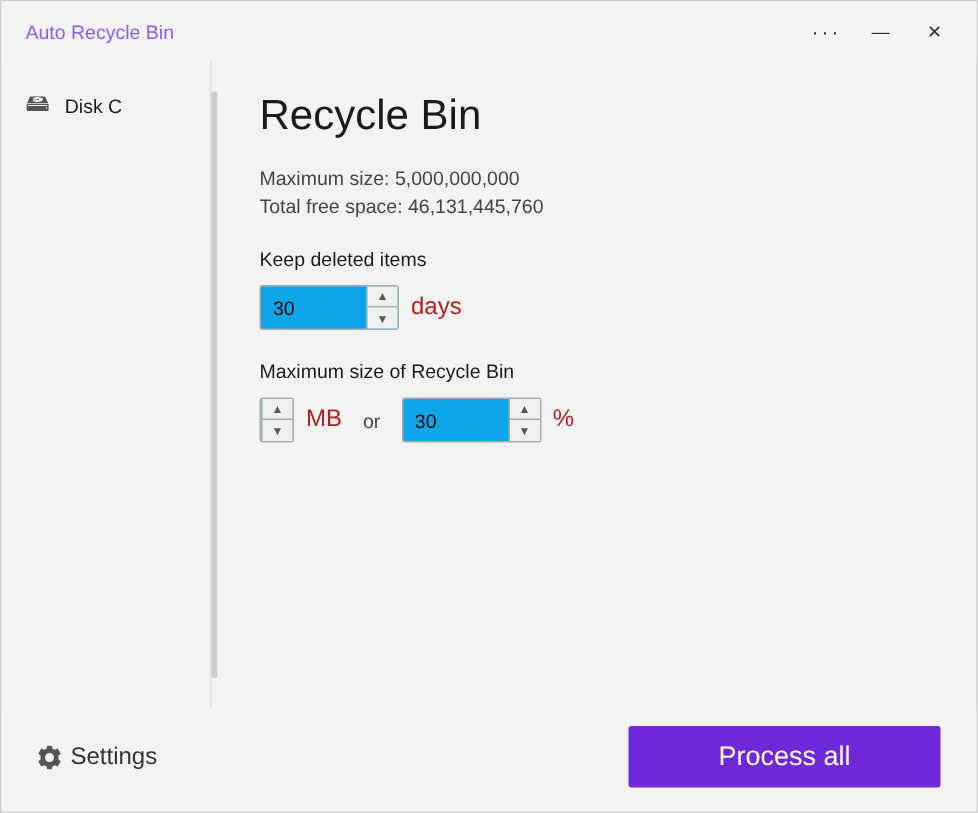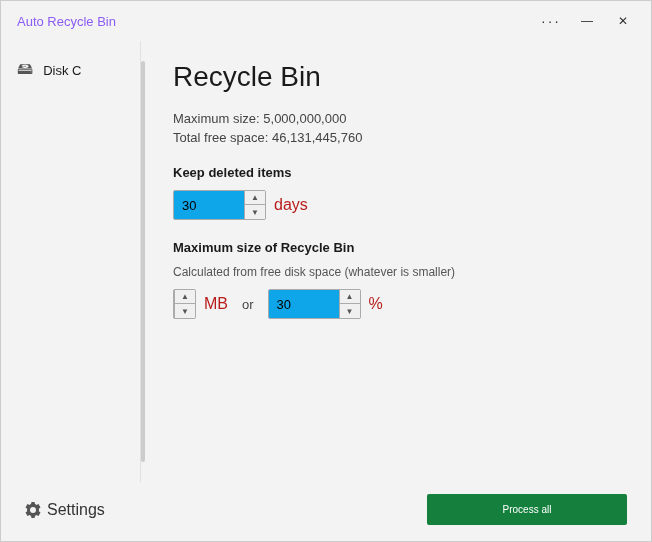--- a/index.html
+++ b/index.html
@@ -105,21 +105,21 @@
     .info-line {
       font-size: 13px;
       color: #444;
       margin-bottom: 4px;
     }
     .section {
       margin-top: 20px;
     }
     .section-label {
       font-size: 13px;
-      font-weight: 700;
+      font-weight: 400;
       color: #1a1a1a;
       margin-bottom: 10px;
     }
     .input-row {
       display: flex;
       align-items: center;
       gap: 8px;
     }
     .spinner-wrap {
       display: flex;
@@ -186,25 +186,25 @@
     .settings-link {
       display: flex;
       align-items: center;
       gap: 6px;
       font-size: 16px;
       color: #333;
       cursor: pointer;
       text-decoration: none;
     }
     .process-all-btn {
-      background: #15803d;
+      background: #6d28d9;
       color: white;
       border: none;
       padding: 10px 60px;
-      font-size: 10px;
+      font-size: 18px;
       cursor: pointer;
       border-radius: 2px;
       min-width: 200px;
     }
     .gear-icon-svg {
       width: 16px;
       height: 16px;
     }
     
     .dots {
@@ -260,21 +260,20 @@
               <button class="spin-btn">▲</button>
               <button class="spin-btn">▼</button>
             </div>
           </div>
           <span class="unit-label">days</span>
         </div>
       </div>
 
       <div class="section">
         <div class="section-label">Maximum size of Recycle Bin</div>
-        <div class="sub-label">Calculated from free disk space (whatever is smaller)</div>
         <div class="input-row">
           <div class="spinner-wrap">
             <div class="spinner-buttons">
               <button class="spin-btn">▲</button>
               <button class="spin-btn">▼</button>
             </div>
           </div>
           <span class="unit-label">MB</span>
           <span class="or-label">or</span>
           <div class="spinner-wrap">

